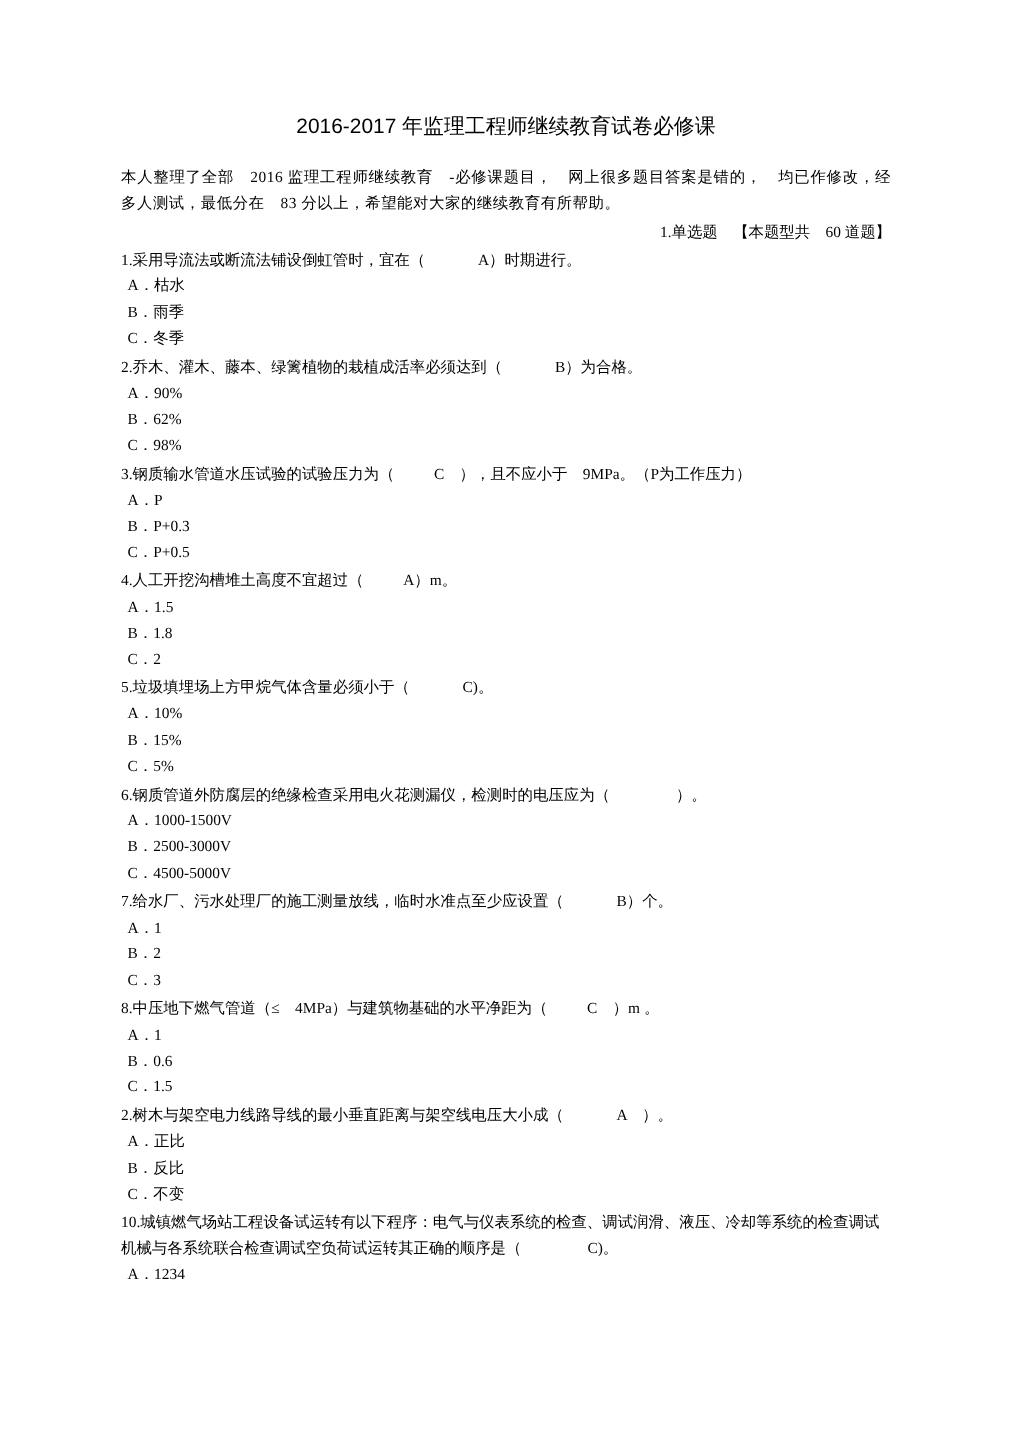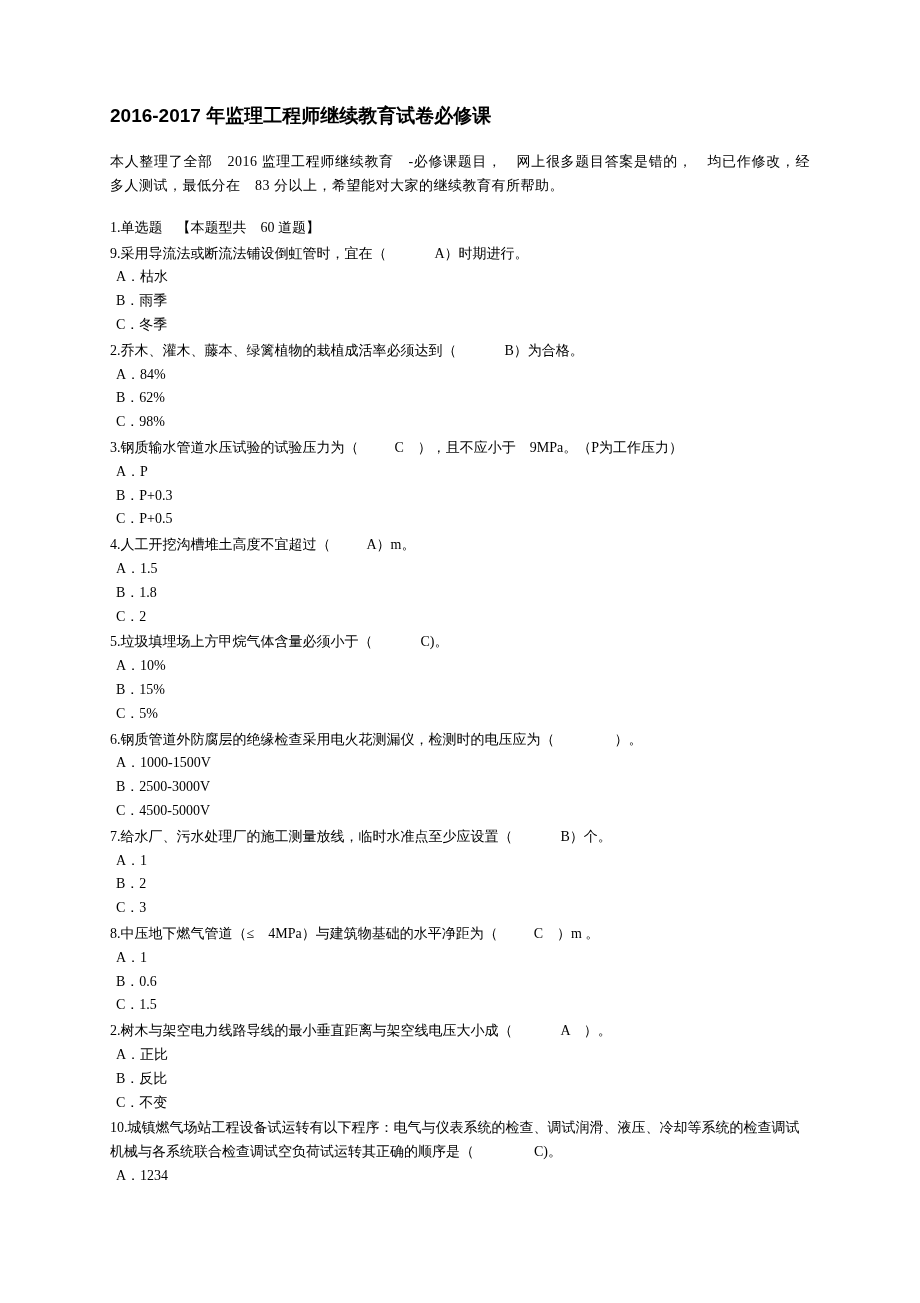--- a/index.html
+++ b/index.html
@@ -8,30 +8,32 @@
     color: #000;
     background: #fff;
     margin: 0;
     padding: 100px 110px 60px 110px;
     width: 920px;
     box-sizing: border-box;
     line-height: 1.7;
   }
   .title {
     font-family: "SimHei", "黑体", sans-serif;
-    font-weight: bold;
+    font-weight: normal;
     font-size: 19px;
+    text-align: center;
     margin-bottom: 18px;
   }
   .intro {
     text-align: justify;
     letter-spacing: 0.5px;
   }
   .section-head {
-    margin-top: 18px;
+    margin-top: 2px;
+    text-align: right;
   }
   .q {
     margin-top: 2px;
   }
   .opt {
     padding-left: 6px;
   }
   .gap-s { display:inline-block; width: 36px; }
   .gap-m { display:inline-block; width: 48px; }
   .gap-l { display:inline-block; width: 60px; }
@@ -39,30 +41,30 @@
 </head>
 <body>
 
 <div class="title">2016-2017 年监理工程师继续教育试卷必修课</div>
 
 <div class="intro">本人整理了全部　2016 监理工程师继续教育　-必修课题目，　网上很多题目答案是错的，　均已作修改，经多人测试，最低分在　83 分以上，希望能对大家的继续教育有所帮助。</div>
 
 <div class="section-head">1.单选题　【本题型共　60 道题】</div>
 
 <div class="q">
-  <span>9.采用导流法或断流法铺设倒虹管时，宜在（</span><span class="gap-m"></span><span>A）时期进行。</span>
+  <span>1.采用导流法或断流法铺设倒虹管时，宜在（</span><span class="gap-m"></span><span>A）时期进行。</span>
 </div>
 <div class="opt">A．枯水</div>
 <div class="opt">B．雨季</div>
 <div class="opt">C．冬季</div>
 
 <div class="q">
   <span>2.乔木、灌木、藤本、绿篱植物的栽植成活率必须达到（</span><span class="gap-m"></span><span>B）为合格。</span>
 </div>
-<div class="opt">A．84%</div>
+<div class="opt">A．90%</div>
 <div class="opt">B．62%</div>
 <div class="opt">C．98%</div>
 
 <div class="q">
   <span>3.钢质输水管道水压试验的试验压力为（</span><span class="gap-s"></span><span>C　），且不应小于　9MPa。（P为工作压力）</span>
 </div>
 <div class="opt">A．P</div>
 <div class="opt">B．P+0.3</div>
 <div class="opt">C．P+0.5</div>
 

